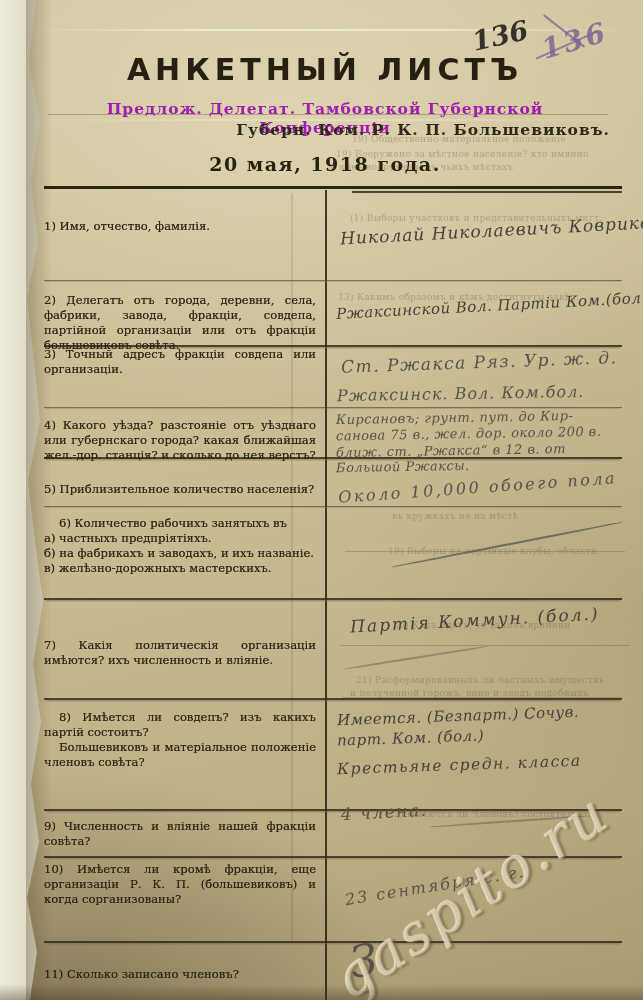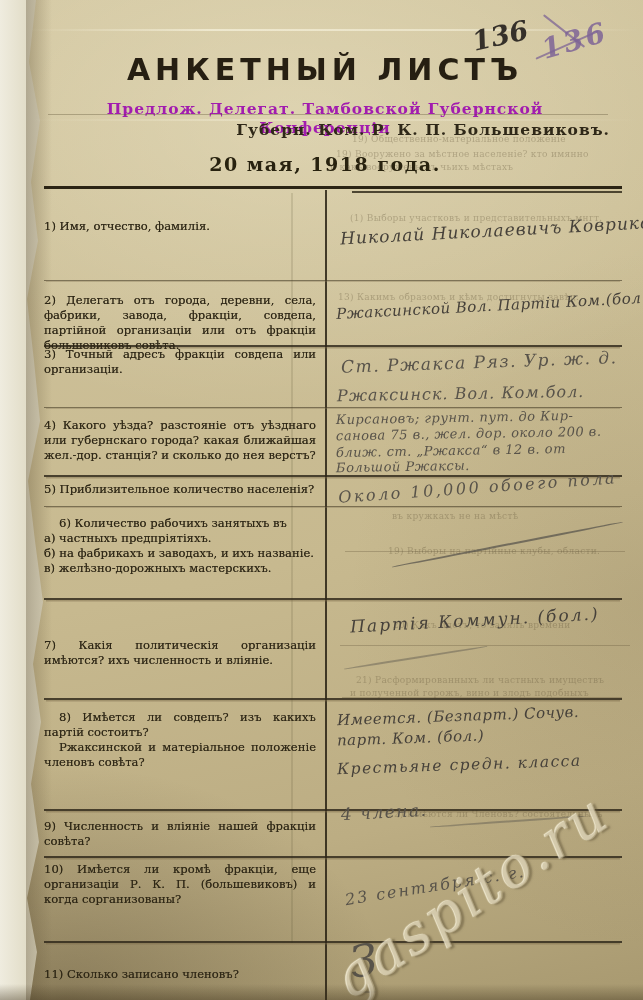--- a/index.html
+++ b/index.html
@@ -122,41 +122,41 @@
 
   <div class="row thin" style="top:193px;height:88px;">
     <div class="q ind" style="padding-top:26px;">1) Имя, отчество, фамилія.</div>
   </div>
   <div class="row thick" style="top:281px;height:66px;">
     <div class="q ind" style="padding-top:12px;">2) Делегатъ отъ города, деревни, села, фабрики, завода, фракціи, совдепа, партійной организаціи или отъ фракціи большевиковъ совѣта.</div>
   </div>
   <div class="row thin" style="top:347px;height:61px;">
     <div class="q ind" style="">3) Точный адресъ фракціи совдепа или организаціи.</div>
   </div>
-  <div class="row thick" style="top:408px;height:69px;">
+  <div class="row thick" style="top:408px;height:51px;">
     <div class="q ind" style="padding-top:10px;">4) Какого уѣзда? разстояніе отъ уѣзднаго или губернскаго города? какая ближайшая жел.-дор. станція? и сколько до нея верстъ?</div>
   </div>
   <div class="row thin" style="top:477px;height:30px;">
     <div class="q ind" style="padding-top:5px;">5) Приблизительное количество населенія?</div>
   </div>
   <div class="row thick" style="top:507px;height:93px;">
     <div class="q" style="padding-top:9px;">
       <div class="ind">6) Количество рабочихъ занятыхъ въ</div>
       <div>а) частныхъ предпріятіяхъ.</div>
       <div>б) на фабрикахъ и заводахъ, и ихъ названіе.</div>
       <div>в) желѣзно-дорожныхъ мастерскихъ.</div>
     </div>
   </div>
   <div class="row thick" style="top:600px;height:100px;">
     <div class="q ind" style="padding-top:38px;">7) Какія политическія организаціи имѣются? ихъ численность и вліяніе.</div>
   </div>
   <div class="row thick" style="top:700px;height:111px;">
     <div class="q" style="padding-top:10px;">
       <p class="para">8) Имѣется ли совдепъ? изъ какихъ партій состоитъ?</p>
-      <p class="para">Ржаксинской и матеріальное положеніе членовъ совѣта?</p>
+      <p class="para">Большевиковъ и матеріальное положеніе членовъ совѣта?</p>
     </div>
   </div>
   <div class="row thick" style="top:795px;height:63px;">
     <div class="q ind" style="padding-top:24px;">9) Численность и вліяніе нашей фракціи совѣта?</div>
   </div>
   <div class="row thick" style="top:858px;height:85px;">
     <div class="q ind" style="padding-top:4px;">10) Имѣется ли кромѣ фракціи, еще организаціи Р. К. П. (большевиковъ) и когда сорганизованы?</div>
   </div>
   <div class="row" style="top:943px;height:90px;">
     <div class="q ind" style="padding-top:24px;">11) Сколько записано членовъ?</div>

